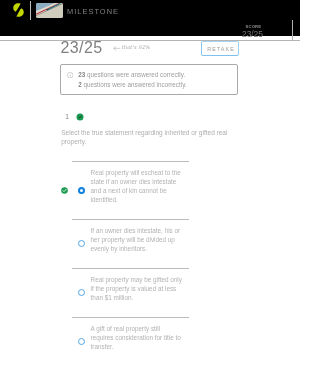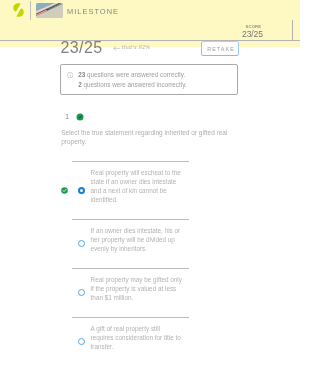--- a/index.html
+++ b/index.html
@@ -1,21 +1,21 @@
 <!DOCTYPE html>
 <html><head>
 <meta charset="utf-8">
 <style>
   html,body{margin:0;padding:0;}
   svg{display:block;}
   body{width:300px;height:388px;background:#ffffff;font-family:"Liberation Sans",sans-serif;overflow:hidden;position:relative;-webkit-font-smoothing:antialiased;}
   .page{position:absolute;left:0;top:0;width:300px;height:388px;transform:translateZ(0);}
 
   
-  .hdr{position:absolute;left:0;top:0;width:300px;height:47px;background:#fef9c3;}
+  .hdr{position:absolute;left:0;top:0;width:300px;height:36px;background:#000000;}
   .hdr-rule{position:absolute;left:0;top:40px;width:300px;height:1px;background:#b4b4b4;}
   .logo{position:absolute;left:13px;top:3px;width:11px;height:14px;}
   .hdr-div{position:absolute;left:30px;top:1px;width:1px;height:19px;background:#bdbdbd;}
   .thumb{position:absolute;left:36px;top:3px;width:27px;height:15px;border-radius:2px;overflow:hidden;}
   .brand{position:absolute;left:67px;top:6.6px;font-size:7.4px;letter-spacing:1.05px;color:#848484;font-weight:400;}
   .score-lbl{position:absolute;left:245.4px;top:24.4px;font-size:4.2px;letter-spacing:0.22px;color:#8f8f8f;font-weight:700;}
   .score-val{position:absolute;left:242px;top:29px;font-size:8.5px;color:#747474;font-weight:400;letter-spacing:-0.1px;}
   .hdr-vline{position:absolute;left:292px;top:20px;width:1px;height:21px;background:#b0b0b0;}
 
   

